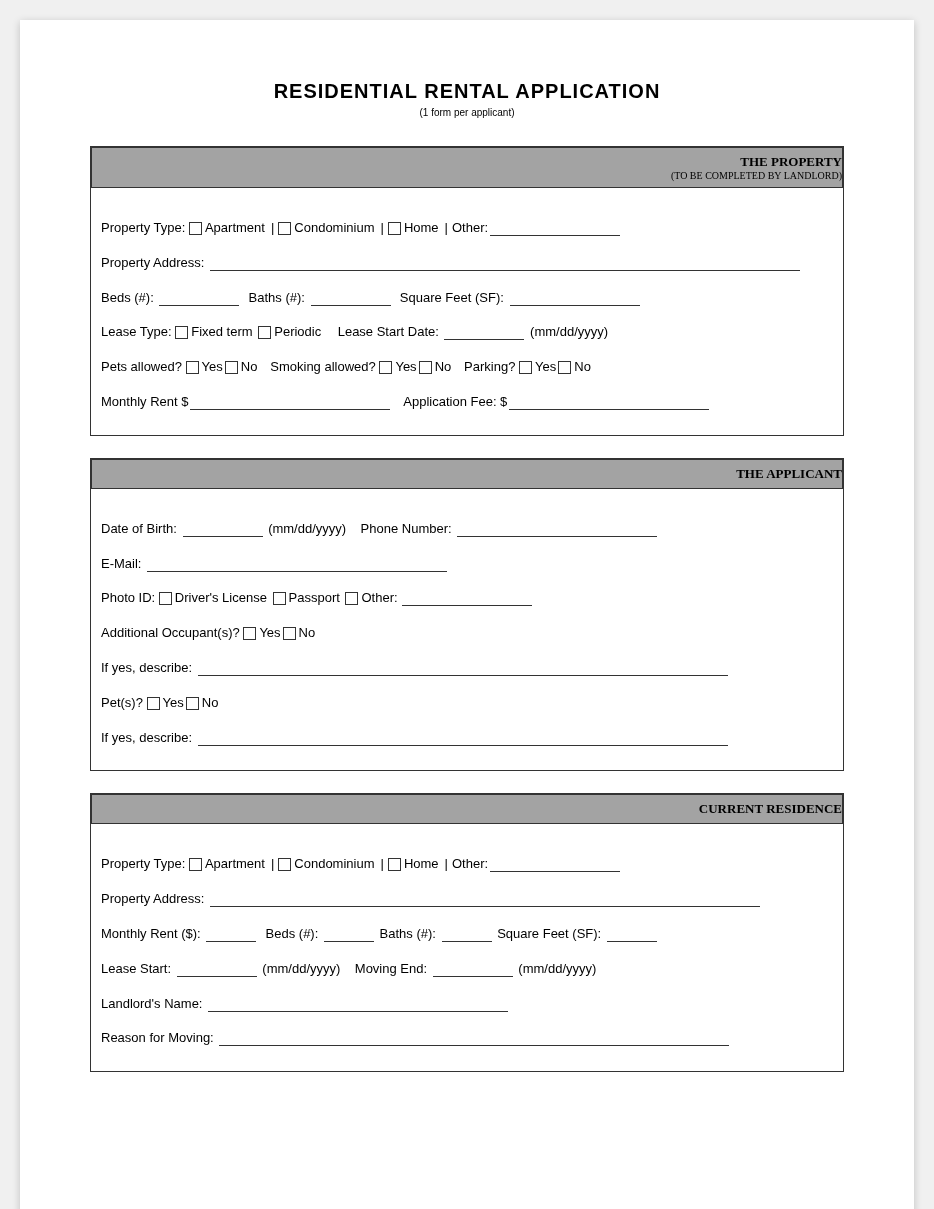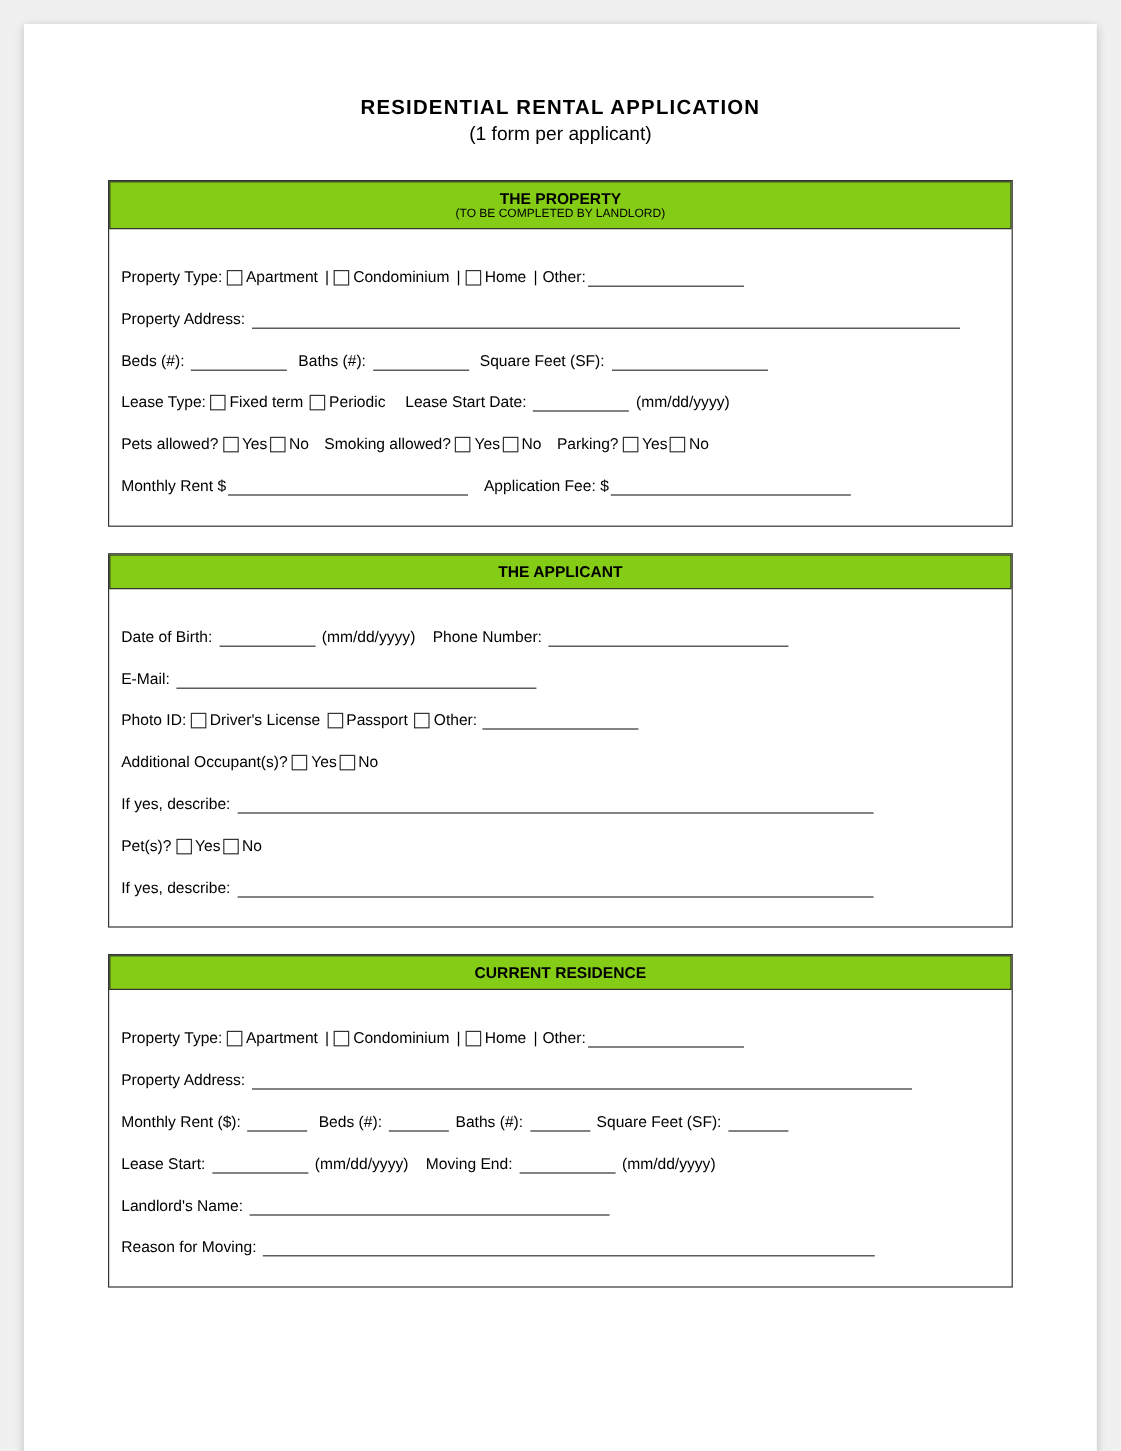--- a/index.html
+++ b/index.html
@@ -22,38 +22,39 @@
       background: #ffffff;
       width: 934px;
       min-height: 1209px;
       padding: 60px 70px 60px 70px;
       position: relative;
       box-shadow: 0 2px 8px rgba(0,0,0,0.2);
     }
 
     .main-title {
       text-align: center;
-      font-size: 17px;
+      font-size: 20px;
       font-weight: bold;
       letter-spacing: 1px;
       margin-bottom: 4px;
     }
 
     .main-subtitle {
       text-align: center;
-      font-size: 16px;
+      font-size: 10px;
       margin-bottom: 28px;
     }
 
     .section-header {
-      background: #84cc16;
+      background: #a3a3a3;
       border: 1.5px solid #333;
-      text-align: center;
+      text-align: right;
       padding: 6px 0;
       margin-bottom: 16px;
+      font-family: Liberation Serif, serif;
     }
 
     .section-header-title {
       font-size: 13px;
       font-weight: bold;
       display: block;
     }
 
     .section-header-sub {
       font-size: 10px;

